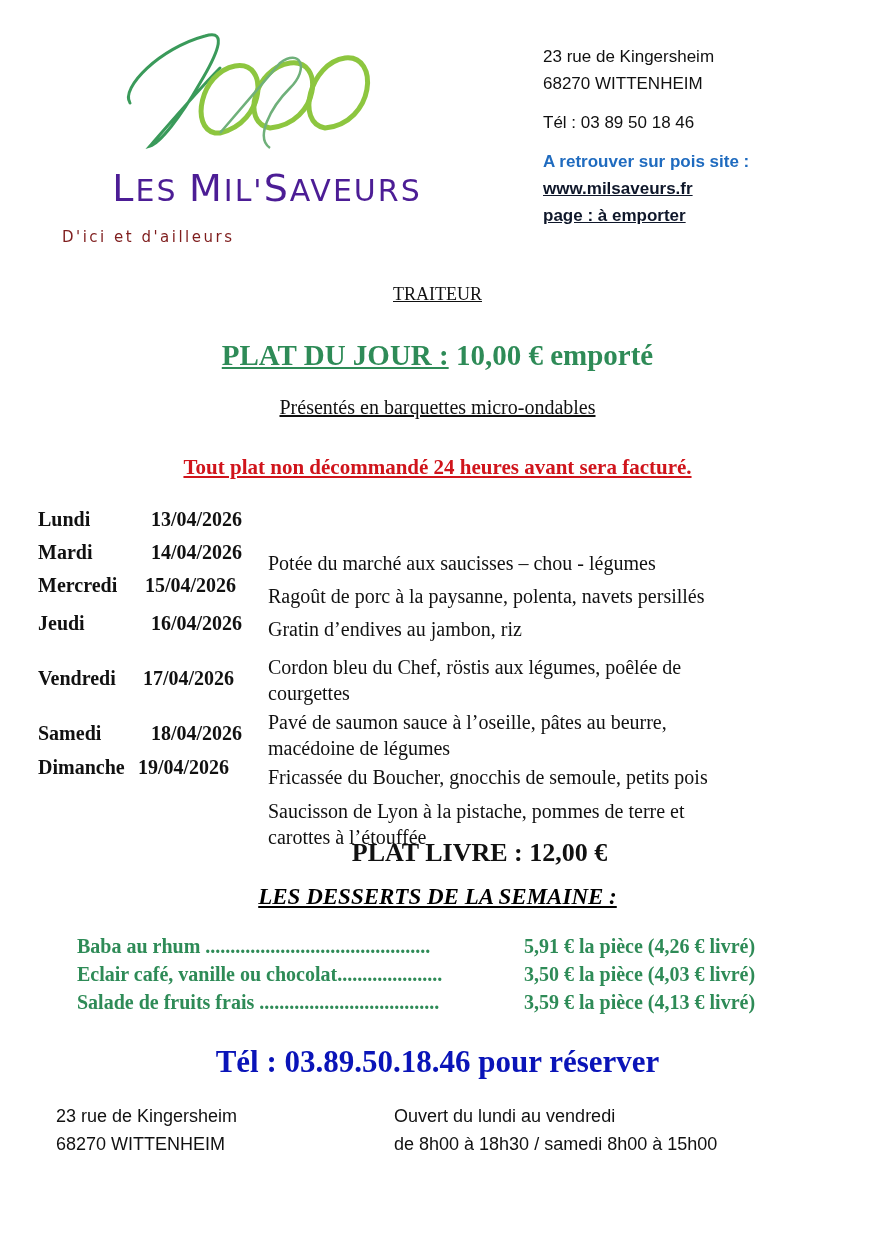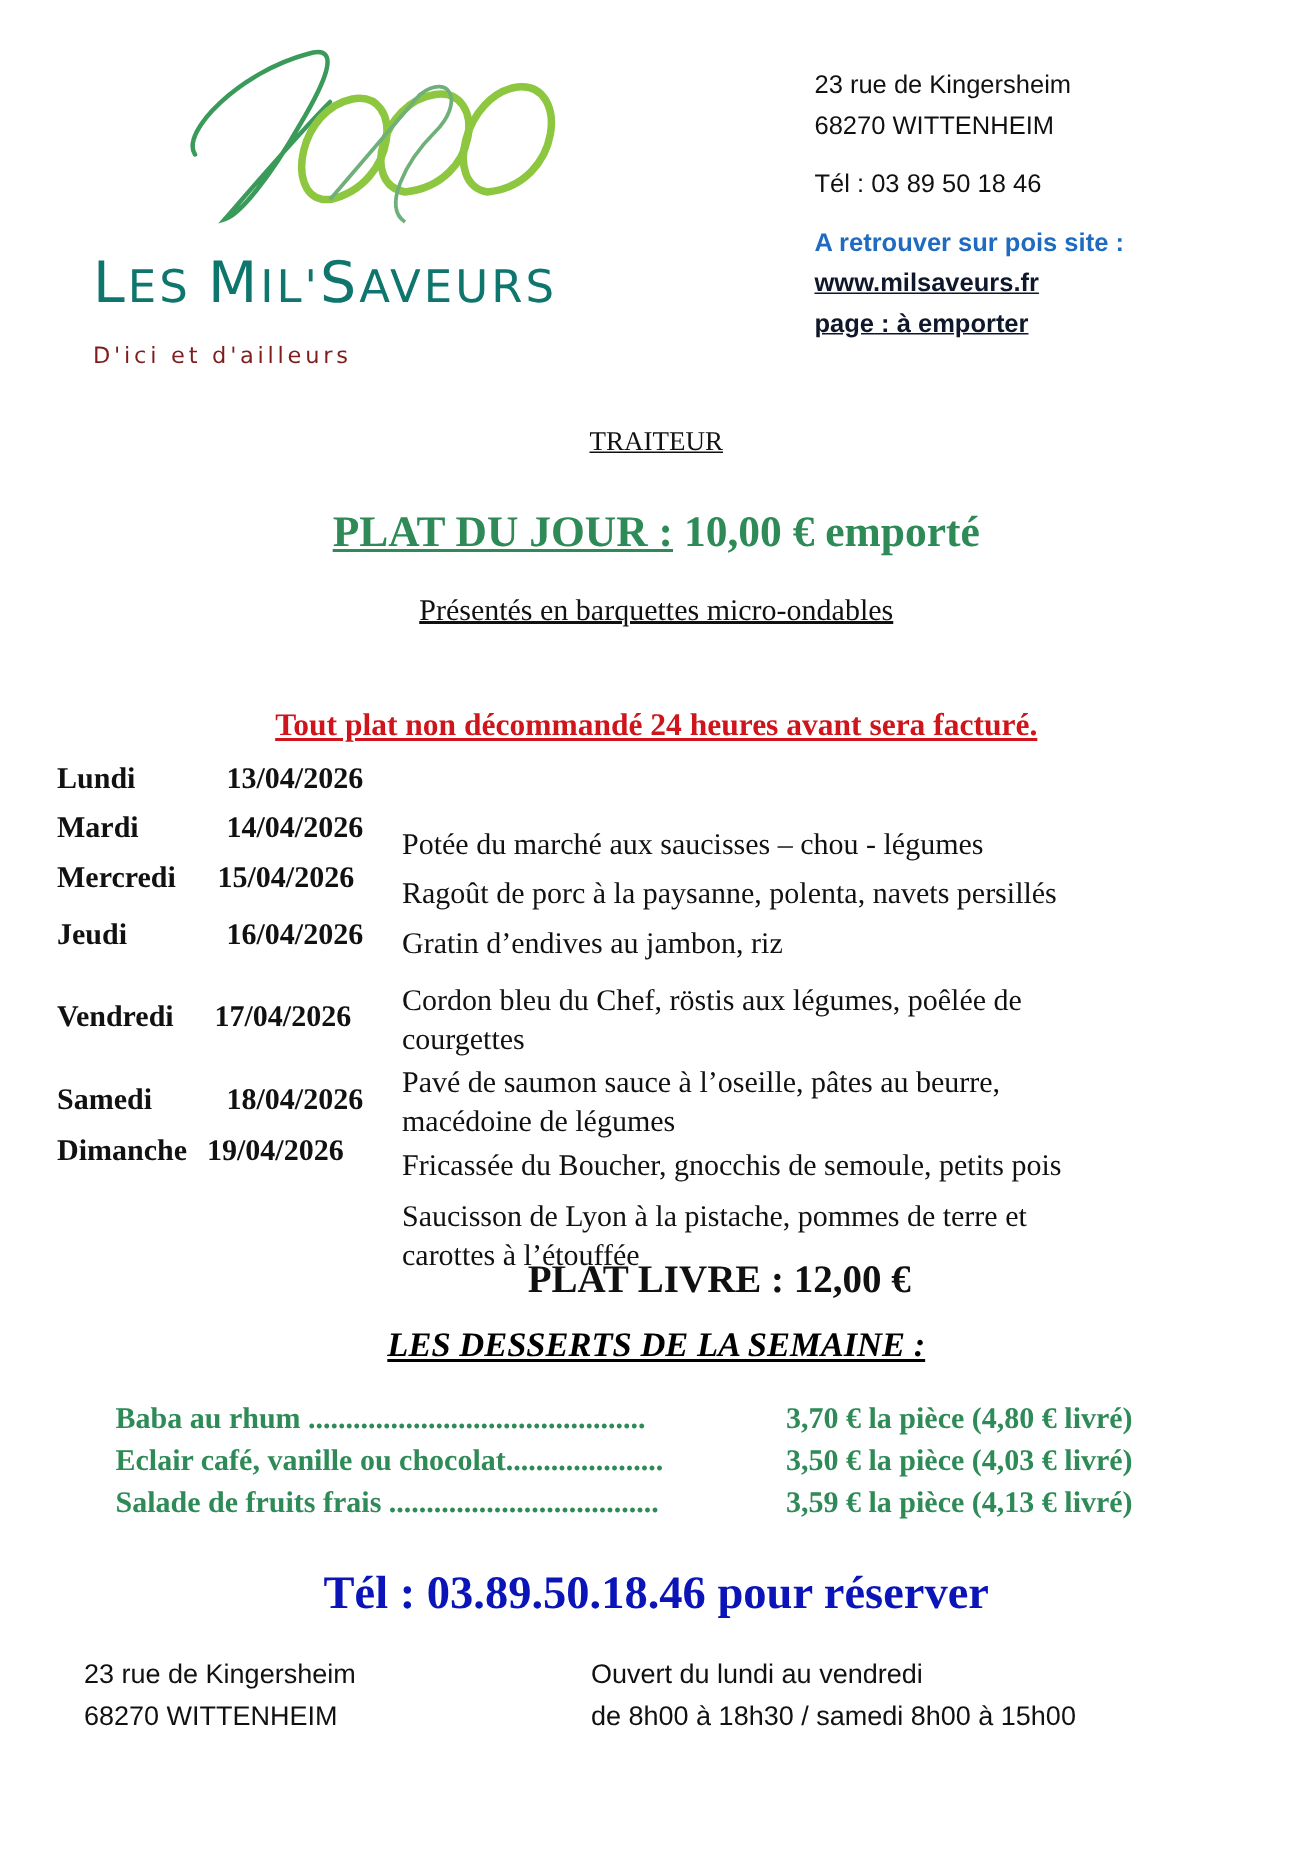--- a/index.html
+++ b/index.html
@@ -2,37 +2,37 @@
 <html><head>
 <meta charset="utf-8">
 <style>
   html, body { margin: 0; padding: 0; background: #ffffff; }
   body { width: 875px; height: 1240px; position: relative; overflow: hidden; color: #111; }
   .serif { font-family: "Liberation Serif", "DejaVu Serif", serif; }
   .abs { position: absolute; }
 
   
   #logo-mark { left: 120px; top: 28px; width: 270px; height: 130px; }
-  #logo-name { left: 62px; top: 166px; width: 410px; text-align: left;
-    font-family: "DejaVu Sans", sans-serif; font-size: 30px; letter-spacing: 2px; color: #0f766e; white-space: nowrap; }
+  #logo-name { left: 62px; top: 166px; width: 410px; text-align: center;
+    font-family: "DejaVu Sans", sans-serif; font-size: 30px; letter-spacing: 2px; color: #4c1d95; white-space: nowrap; }
   #logo-name .big { font-size: 38px; }
   #logo-tagline { left: 62px; top: 228px; width: 400px; text-align: left;
     font-family: "DejaVu Sans", sans-serif; font-size: 15px; letter-spacing: 2.5px; color: #7f1d1d; }
 
   
   .contact { left: 543px; font-family: "Liberation Sans", sans-serif; font-size: 17px; color: #111; line-height: 20px; }
   .contact-blue { color: #1f6bbf; font-weight: bold; }
   .contact-blue a { color: #0f172a; text-decoration: underline; }
 
   .center { left: 0; width: 875px; text-align: center; }
   #traiteur { top: 284px; font-size: 18px; text-decoration: underline; }
   #plat-jour { top: 339px; font-size: 29px; font-weight: bold; color: #2e8b57; }
   #plat-jour .u { text-decoration: underline; }
   #presentes { top: 396px; font-size: 20px; text-decoration: underline; text-align: center; }
-  #warning { top: 455px; font-size: 21px; font-weight: bold; color: #d0141b; text-decoration: underline; margin-top: 16px; }
+  #warning { top: 455px; font-size: 21px; font-weight: bold; color: #d0141b; text-decoration: underline; }
 
   
   .menu-row { left: 38px; width: 790px; font-size: 20px; line-height: 26px; }
   .menu-row .day { position: absolute; left: 0; font-weight: bold; }
   .menu-row .date { position: absolute; font-weight: bold; }
   .menu-row .dish { position: absolute; left: 230px; width: 540px; margin-top: 44px; }
 
   #plat-livre { top: 838px; font-size: 26px; font-weight: bold; color: #111; left: 42px; }
   #desserts-title { top: 884px; font-size: 23px; font-weight: bold; color: #000000; text-decoration: underline; font-style: italic; }
 
@@ -108,21 +108,21 @@
   <span class="day">Dimanche</span>
   <span class="date" style="left:100px;">19/04/2026</span>
   <span class="dish"><span>Saucisson de Lyon à la pistache, pommes de terre et</span><br><span>carottes à l’étouffée</span></span>
 </div>
 
 <div id="plat-livre" class="abs center serif">PLAT LIVRE : 12,00 €</div>
 
 <div id="desserts-title" class="abs center serif">LES DESSERTS DE LA SEMAINE :</div>
 <div class="abs dessert serif" style="top:932px;">
   <span class="name">Baba au rhum .............................................</span>
-  <span class="price">3,70 € la pièce (4,80 € livré)</span>
+  <span class="price">5,91 € la pièce (4,26 € livré)</span>
 </div>
 <div class="abs dessert serif" style="top:960px;">
   <span class="name">Eclair café, vanille ou chocolat.....................</span>
   <span class="price">3,50 € la pièce (4,03 € livré)</span>
 </div>
 <div class="abs dessert serif" style="top:988px;">
   <span class="name">Salade de fruits frais ....................................</span>
   <span class="price">3,59 € la pièce (4,13 € livré)</span>
 </div>
 

